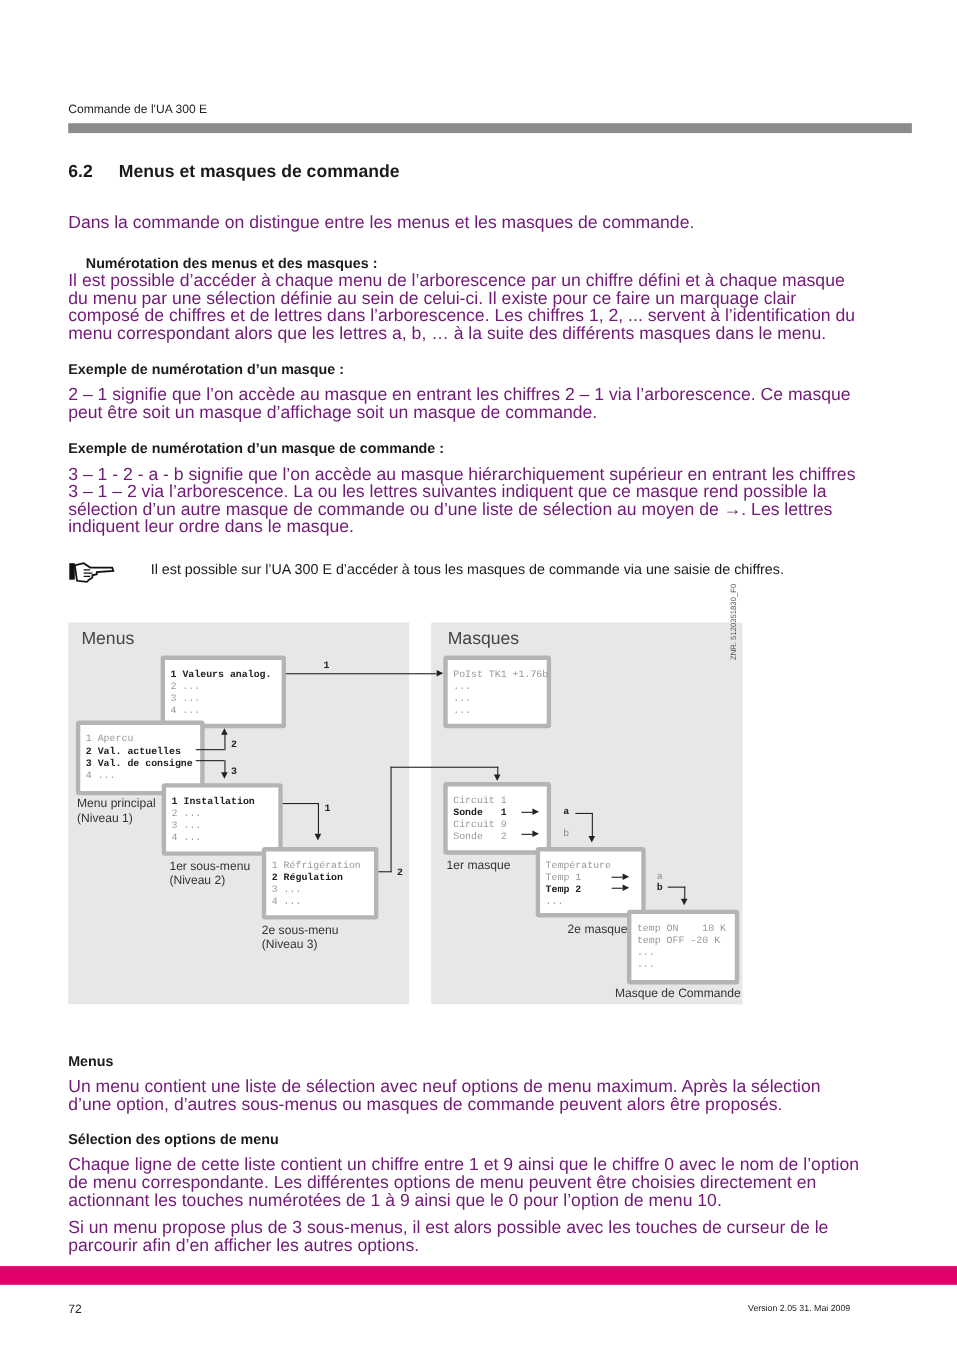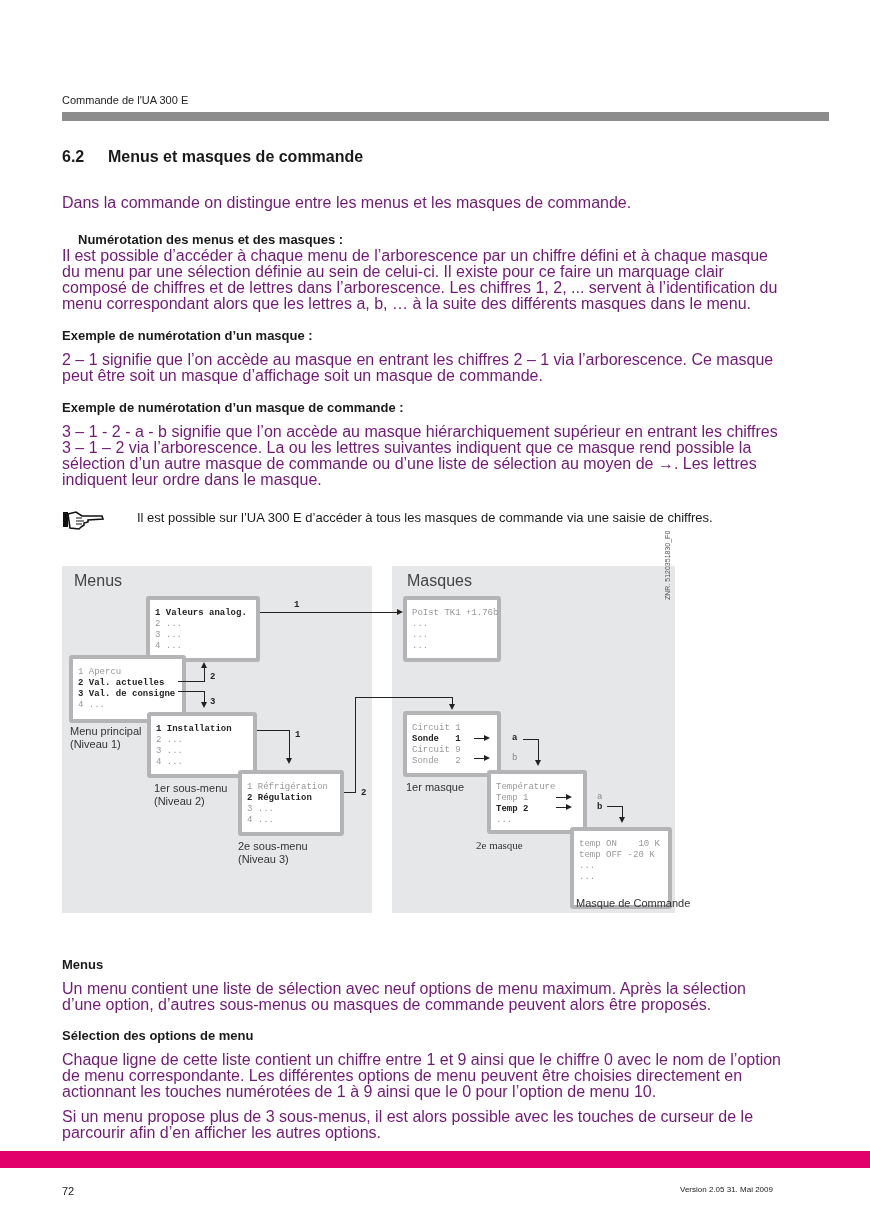--- a/index.html
+++ b/index.html
@@ -103,27 +103,27 @@
 <div class="lcd" style="left:403px; top:711px; width:98px; height:66px;"><span>Circuit 1</span>
 <span class="b">Sonde   1</span>
 <span>Circuit 9</span>
 <span>Sonde   2</span></div>
 <div class="dlabel" style="left:406px; top:781px;">1er masque</div>
 
 <div class="lcd" style="left:487px; top:770px; width:100px; height:64px;"><span>Température</span>
 <span>Temp 1</span>
 <span class="b">Temp 2</span>
 <span>...</span></div>
-<div class="dlabel" style="left:476px; top:839px;font-family:Liberation Serif, serif;">2e masque</div>
+<div class="dlabel" style="left:516px; top:839px;">2e masque</div>
 
-<div class="lcd" style="left:570px; top:827px; width:102px; height:82px;"><span>temp ON    10 K</span>
+<div class="lcd" style="left:570px; top:827px; width:102px; height:68px;"><span>temp ON    10 K</span>
 <span>temp OFF -20 K</span>
 <span>...</span>
 <span>...</span></div>
-<div class="dlabel" style="left:576px; top:897px;">Masque de Commande</div>
+<div class="dlabel" style="left:559px; top:897px;">Masque de Commande</div>
 
 <div class="line" style="left:260px; top:612px; width:137px; height:1px;"></div>
 <div class="arrow-r" style="left:397px; top:609px;"></div>
 <div class="small" style="left:294px; top:600px;">1</div>
 
 <div class="line" style="left:178px; top:681px; width:26px; height:1px;"></div>
 <div class="line" style="left:204px; top:666px; width:1px; height:16px;"></div>
 <div class="arrow-u" style="left:201px; top:662px;"></div>
 <div class="small" style="left:210px; top:672px;">2</div>
 

